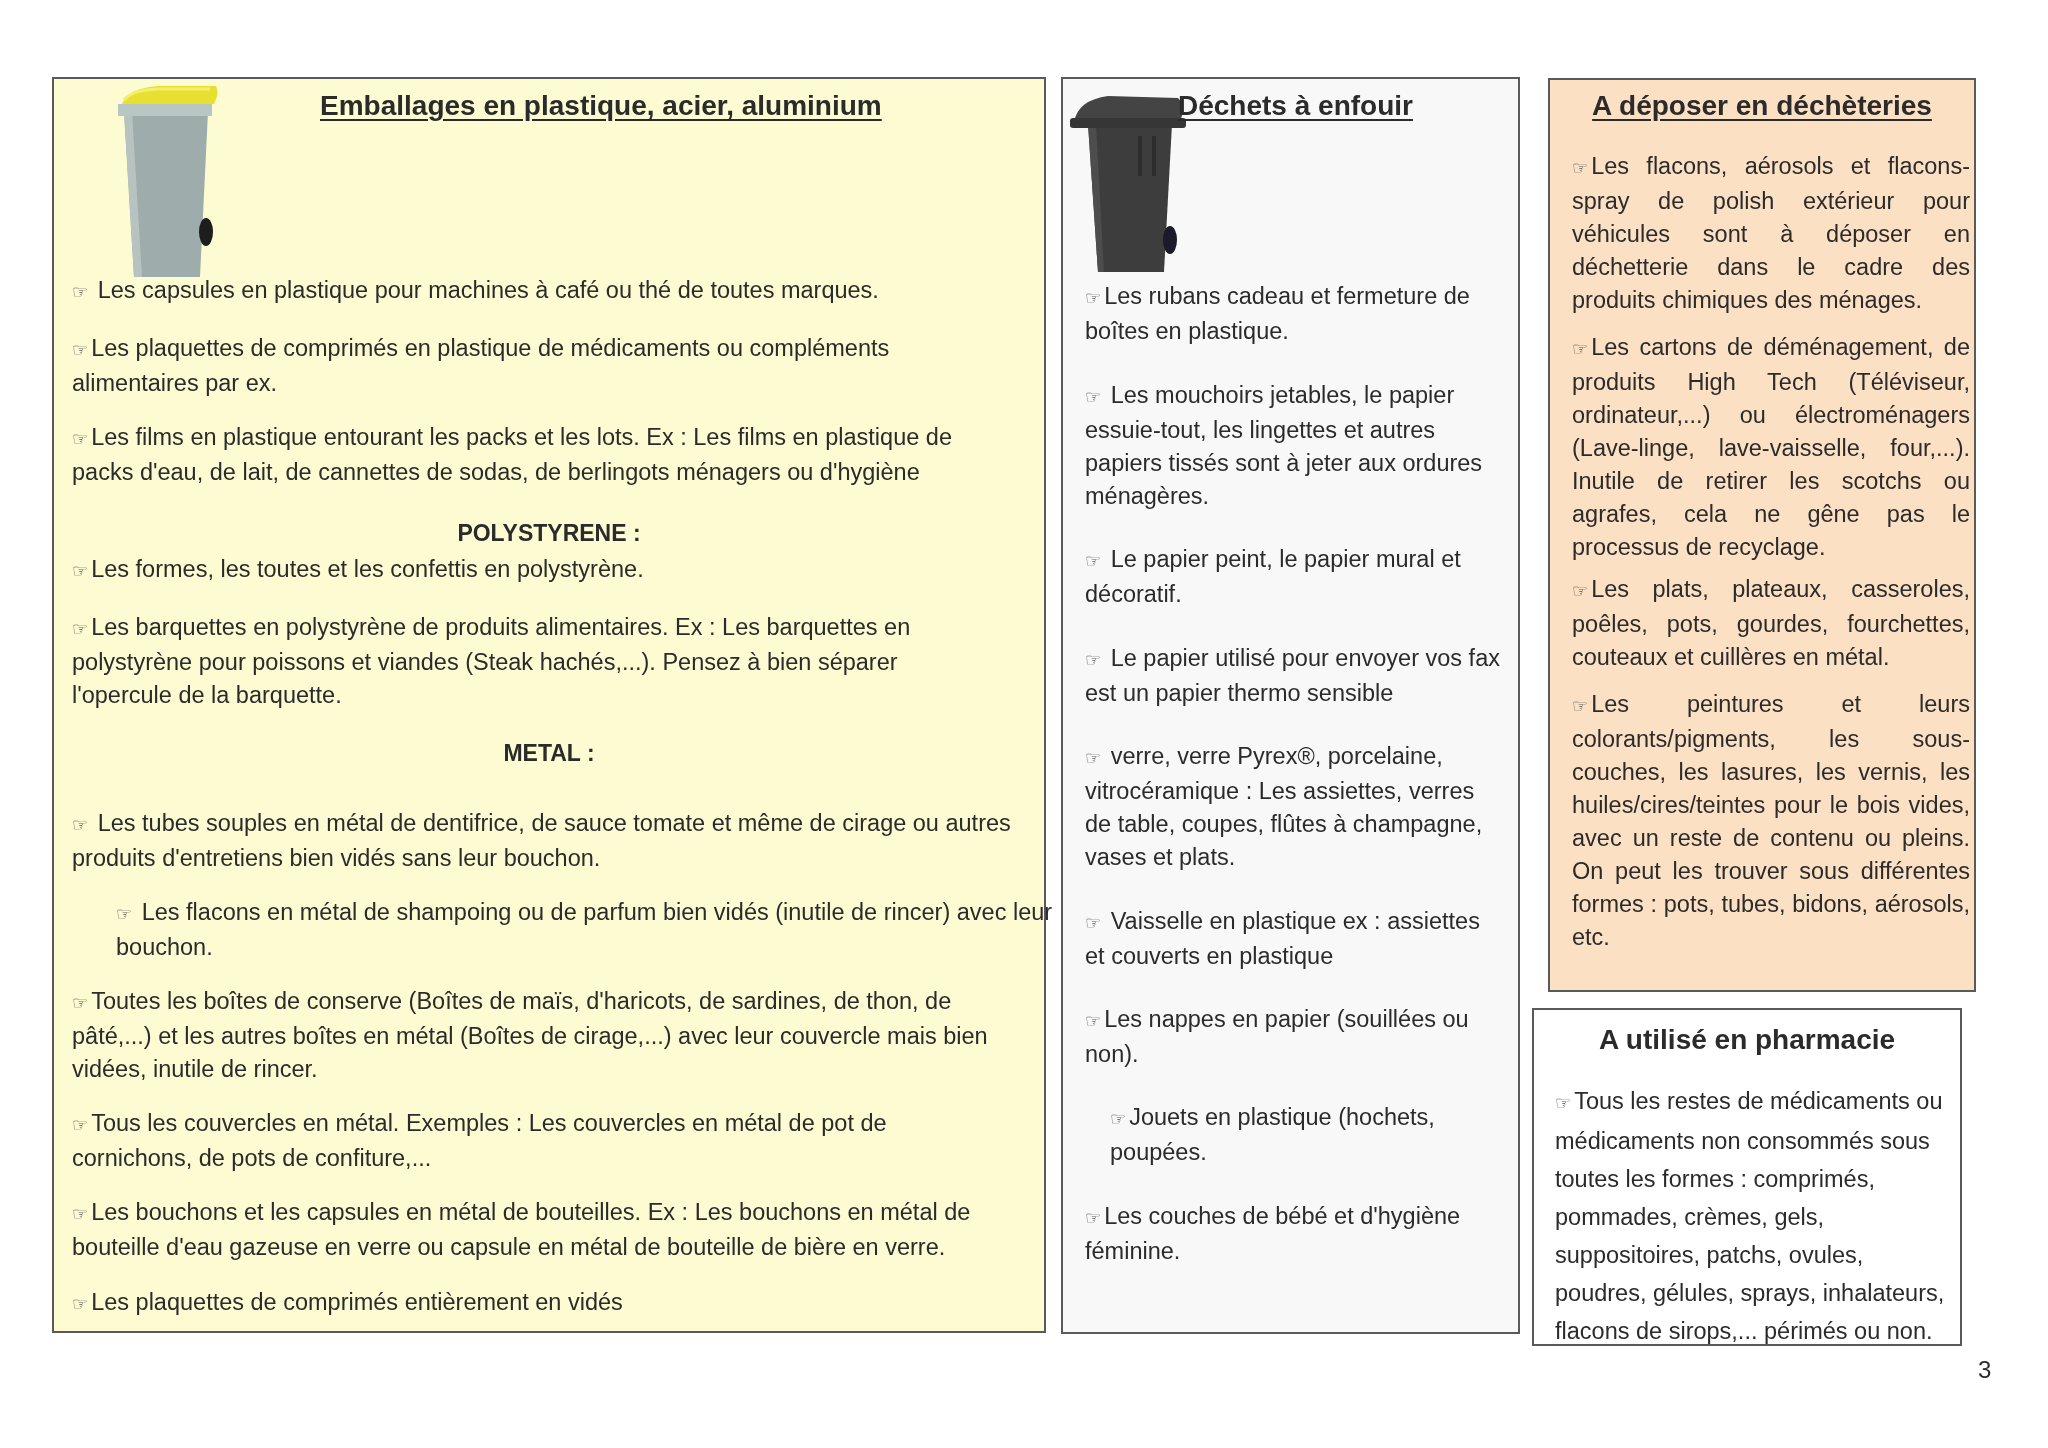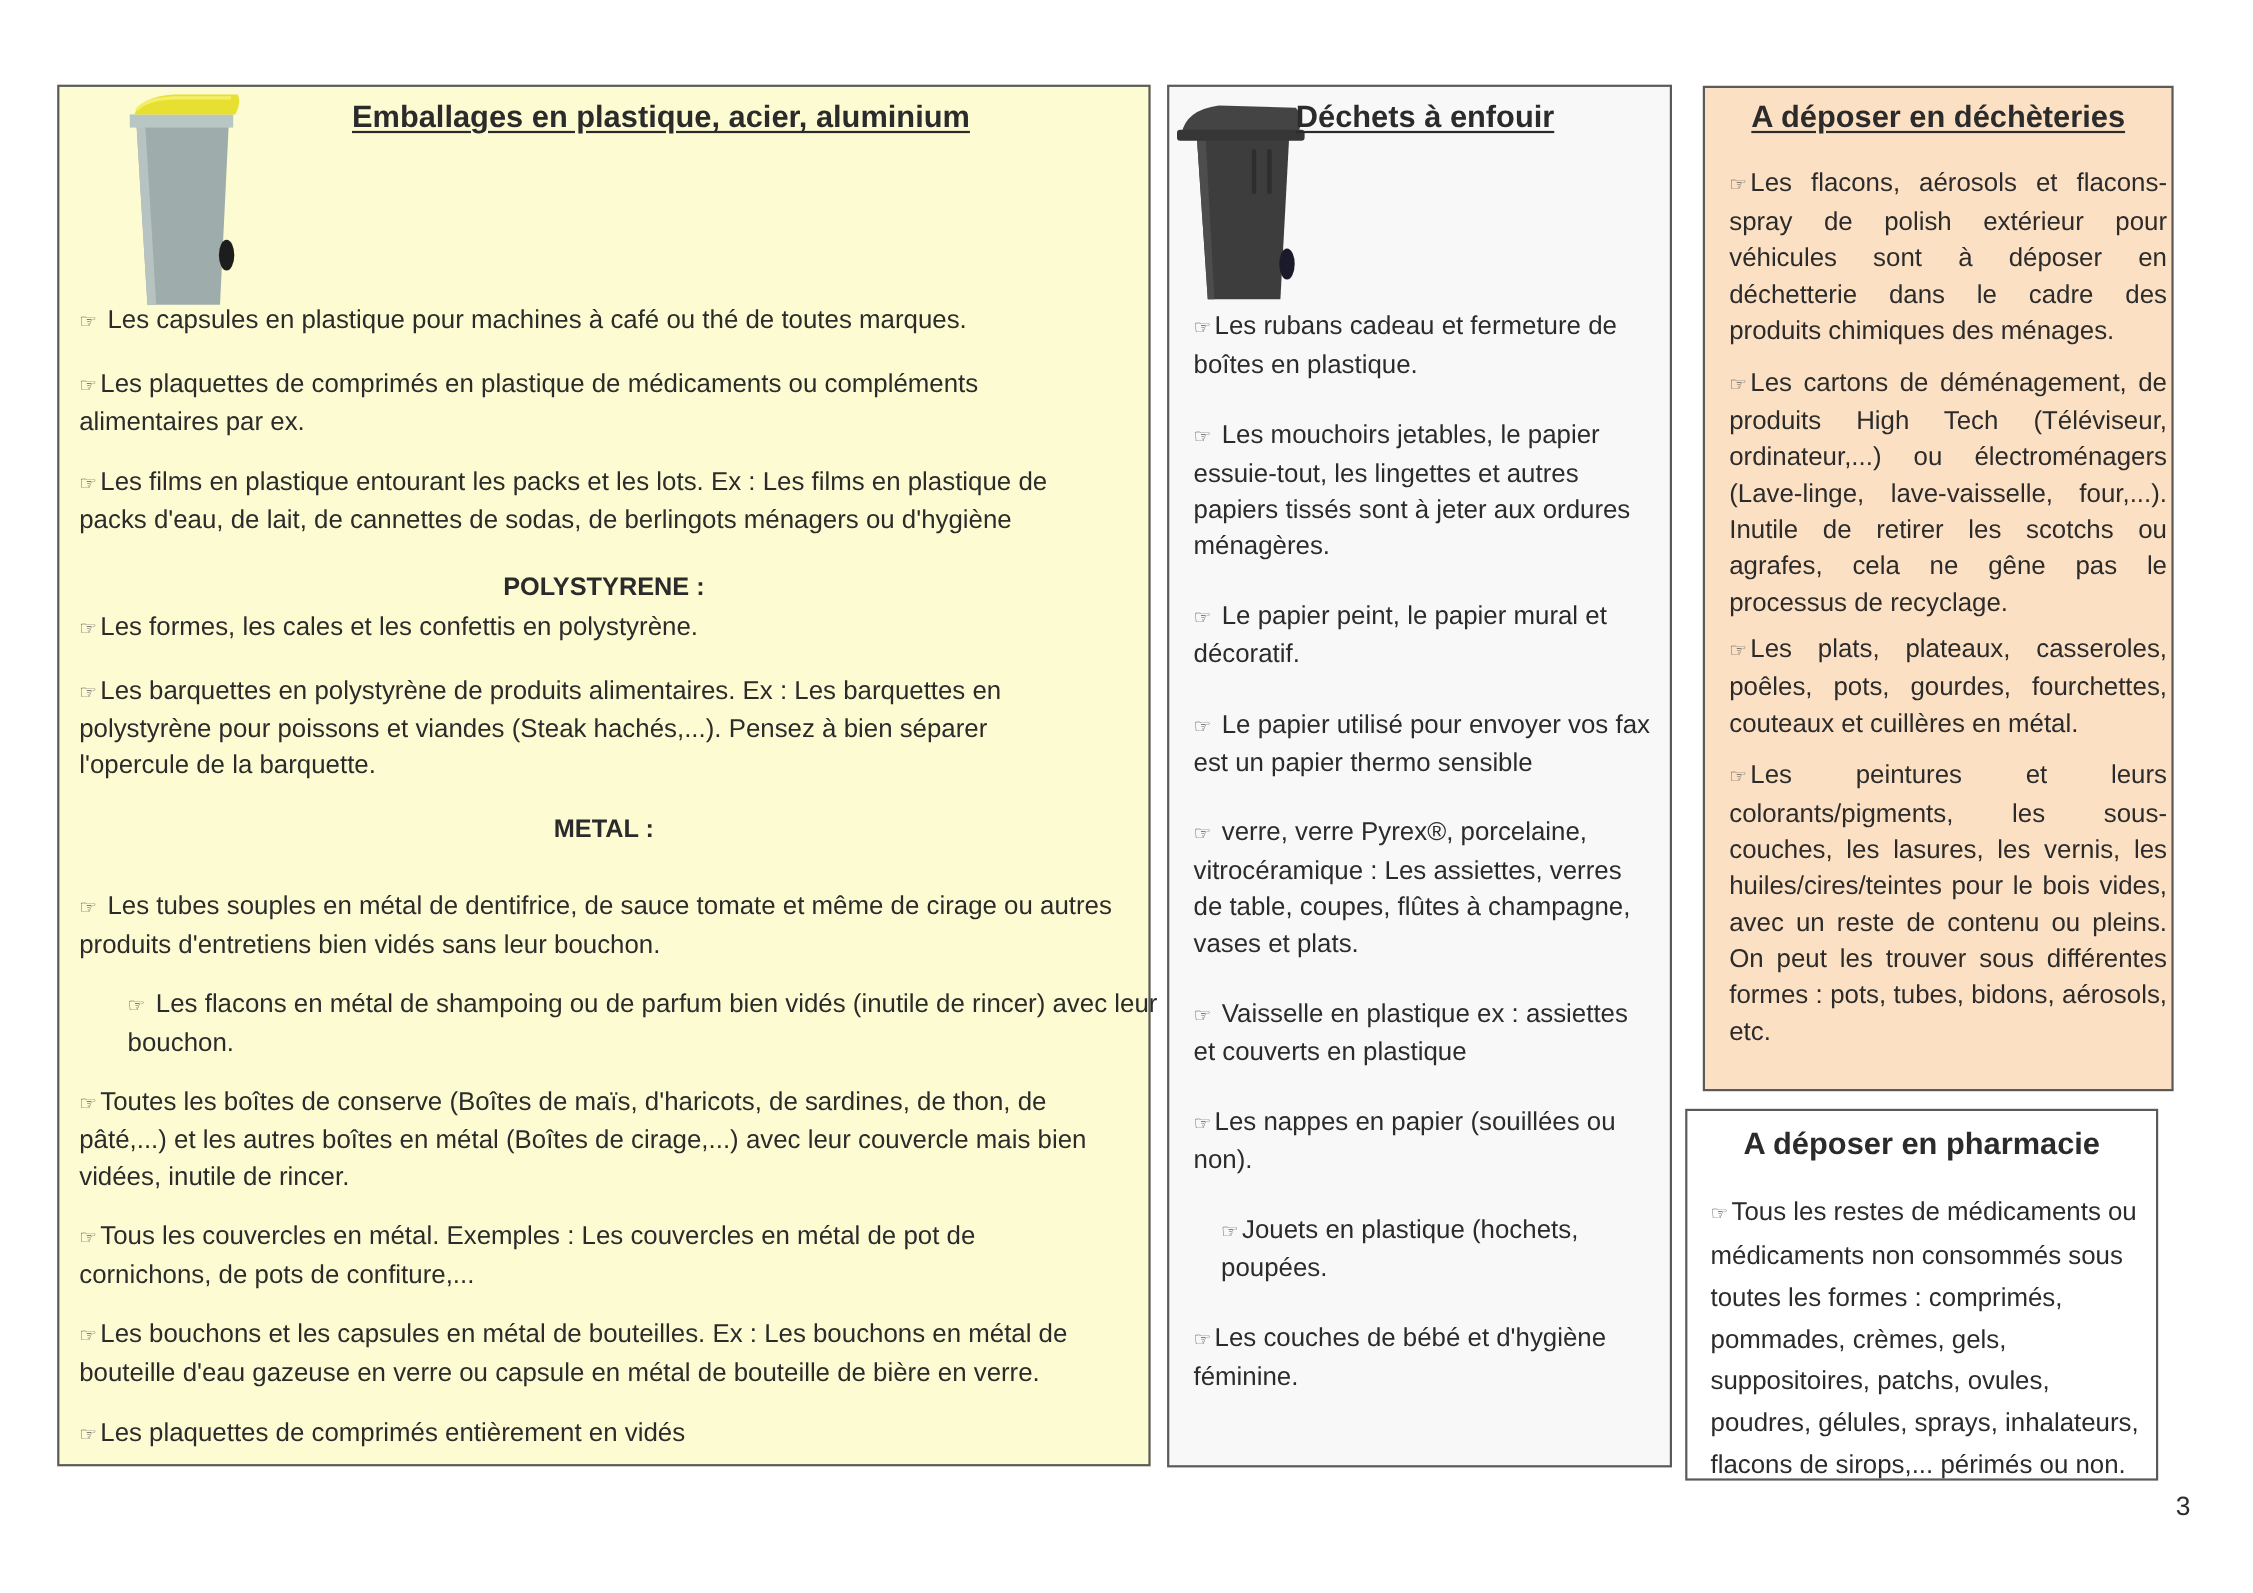--- a/index.html
+++ b/index.html
@@ -41,21 +41,21 @@
   <ellipse cx="118" cy="150" rx="7" ry="14" fill="#1d1d1d"></ellipse>
 </svg>
 
 <div class="title" style="left:320px; top:90px;">Emballages en plastique, acier, aluminium</div>
 
 <div class="item" style="left:72px; top:274px; width:950px;"><span class="hand">☞</span> <span>Les capsules en plastique pour machines à café ou thé de toutes marques.</span></div>
 <div class="item" style="left:72px; top:332px; width:900px;"><span class="hand">☞</span><span>Les plaquettes de comprimés en plastique de médicaments ou compléments alimentaires par ex.</span></div>
 <div class="item" style="left:72px; top:421px; width:945px;"><span class="hand">☞</span><span>Les films en plastique entourant les packs et les lots. Ex : Les films en plastique de packs d'eau, de lait, de cannettes de sodas, de berlingots ménagers ou d'hygiène</span></div>
 
 <div class="sub" style="left:52px; top:520px; width:994px;">POLYSTYRENE :</div>
-<div class="item" style="left:72px; top:553px; width:950px;"><span class="hand">☞</span><span>Les formes, les cales et les confettis en polystyrène.</span></div>
+<div class="item" style="left:72px; top:553px; width:950px;"><span class="hand">☞</span><span>Les formes, les toutes et les confettis en polystyrène.</span></div>
 <div class="item" style="left:72px; top:611px; width:920px;"><span class="hand">☞</span><span>Les barquettes en polystyrène de produits alimentaires. Ex : Les barquettes en polystyrène pour poissons et viandes (Steak hachés,...). Pensez à bien  séparer l'opercule de la barquette.</span></div>
 
 <div class="sub" style="left:52px; top:740px; width:994px;">METAL :</div>
 <div class="item" style="left:72px; top:807px; width:950px;"><span class="hand">☞</span> <span>Les tubes souples en métal de dentifrice, de sauce tomate et même de cirage ou autres produits d'entretiens bien vidés sans leur bouchon.</span></div>
 <div class="item" style="left:72px; top:896px; width:965px;margin-left:44px;"><span class="hand">☞</span> <span>Les flacons en métal de shampoing ou de parfum bien vidés (inutile de rincer) avec leur bouchon.</span></div>
 <div class="item" style="left:72px; top:985px; width:965px;"><span class="hand">☞</span><span>Toutes les boîtes de conserve (Boîtes de maïs, d'haricots, de sardines, de thon, de pâté,...) et les autres boîtes en métal (Boîtes de cirage,...) avec leur couvercle mais bien vidées, inutile de rincer.</span></div>
 <div class="item" style="left:72px; top:1107px; width:900px;"><span class="hand">☞</span><span>Tous les couvercles en métal. Exemples : Les couvercles en métal de pot de cornichons, de pots de confiture,...</span></div>
 <div class="item" style="left:72px; top:1196px; width:965px;"><span class="hand">☞</span><span>Les bouchons et les capsules en métal de bouteilles. Ex : Les bouchons en métal de bouteille d'eau gazeuse en verre ou capsule en métal de bouteille de bière en verre.</span></div>
 <div class="item" style="left:72px; top:1286px; width:950px;"><span class="hand">☞</span><span>Les plaquettes de comprimés entièrement en vidés</span></div>
 
@@ -85,16 +85,16 @@
 
 <div class="box box-orange"></div>
 <div class="title" style="left:1548px; width:428px; text-align:center; top:90px;">A déposer en déchèteries</div>
 
 <div class="item j" style="left:1572px; top:150px; width:398px;"><span class="hand">☞</span><span>Les flacons, aérosols et flacons-spray de polish extérieur pour véhicules sont à déposer en déchetterie dans le cadre des produits chimiques des ménages.</span></div>
 <div class="item j" style="left:1572px; top:331px; width:398px;"><span class="hand">☞</span><span>Les cartons de déménagement, de produits High Tech (Téléviseur, ordinateur,...) ou électroménagers (Lave-linge, lave-vaisselle, four,...). Inutile de retirer les scotchs ou agrafes, cela ne gêne pas le processus de recyclage.</span></div>
 <div class="item j" style="left:1572px; top:573px; width:398px;"><span class="hand">☞</span><span>Les plats, plateaux, casseroles, poêles, pots, gourdes, fourchettes, couteaux et cuillères en métal.</span></div>
 <div class="item j" style="left:1572px; top:688px; width:398px;"><span class="hand">☞</span><span>Les peintures et leurs colorants/pigments, les sous-couches, les lasures, les vernis, les huiles/cires/teintes pour le bois vides, avec un reste de contenu ou pleins. On peut les trouver sous différentes formes : pots, tubes, bidons, aérosols, etc.</span></div>
 
 <div class="box box-pharma"></div>
-<div class="title plain" style="left:1532px; width:430px; text-align:center; top:1024px;">A déposer en pharmacie</div>
+<div class="title plain" style="left:1532px; width:430px; text-align:center; top:1024px;">A utilisé en pharmacie</div>
 <div class="item" style="left:1555px; top:1082px; width:400px; line-height:38px;"><span class="hand">☞</span><span>Tous les restes de médicaments ou médicaments non consommés sous toutes les formes : comprimés, pommades, crèmes, gels, suppositoires, patchs, ovules, poudres, gélules, sprays, inhalateurs, flacons de sirops,... périmés ou non.</span></div>
 
 <div class="page-num">3</div>
 
 </body></html>

